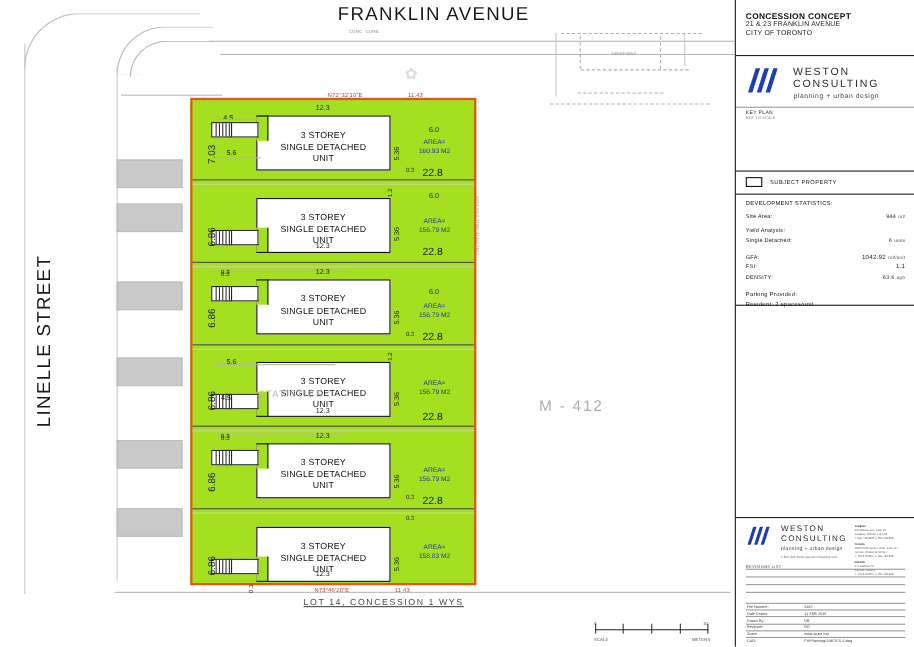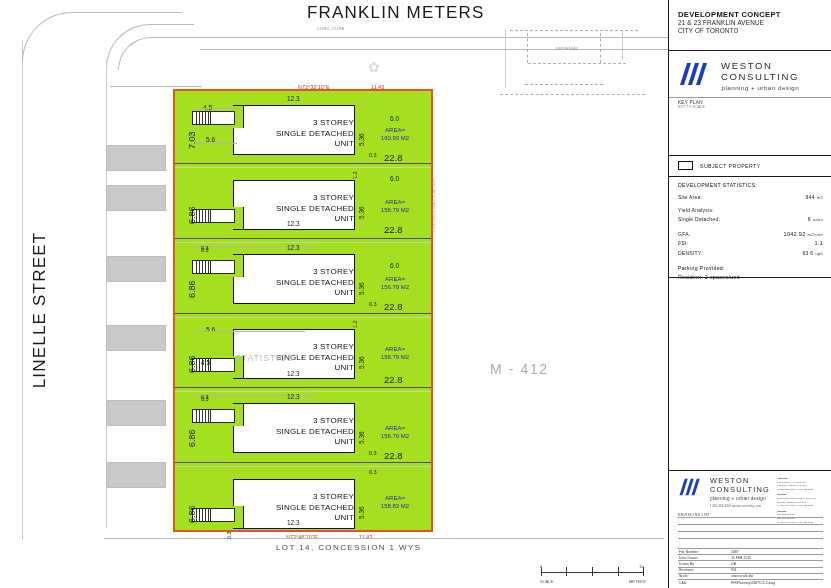--- a/index.html
+++ b/index.html
@@ -89,21 +89,21 @@
 
   
   .house {
     position: absolute;
     background: #ffffff;
     border: 1.6px solid #111111;
   }
   .house .label {
     position: absolute;
     left: 0; right: 0;
-    text-align: right;
+    text-align: center;
     font-size: 8px;
     line-height: 10.5px;
     color: #111;
     letter-spacing: .2px;
     font-family: "Liberation Sans", sans-serif;
   }
   
   .notch {
     position: absolute;
     background: #a5e020;
@@ -259,21 +259,21 @@
   .dwg-lbl { font-size: 3.4px; color: #444; letter-spacing: .2px; }
   .dwg-num { font-size: 21px; color: #222; letter-spacing: .5px; font-family: "Liberation Sans", sans-serif; }
 </style>
 </head>
 <body>
 
 <div id="page">
 
   <div id="drawing">
 
-    <div class="street-title" id="franklin-title">FRANKLIN METERS</div>
+    <div class="street-title" id="franklin-title">FRANKLIN AVENUE</div>
     <div class="street-title" id="linelle-title">LINELLE STREET</div>
 
     <div class="road-line" style="left:190px; top:37px; width:478px;"></div>
     <div class="road-line" style="left:200px; top:49px; width:468px;"></div>
     <div class="road-line" style="left:110px; top:86px; width:92px;"></div>
 
     <div class="curb-curve" style="left:118px; top:37px; width:76px; height:33px;"></div>
     <div class="curb-curve" style="left:106px; top:24px; width:88px; height:44px;"></div>
 
     <div class="road-vline" style="left:106px; top:60px; height:468px;"></div>
@@ -303,21 +303,21 @@
       <span>N72°32'10"E</span>
       <span style="display:inline-block;width:38px;"></span>
       <span>11.43</span>
     </div>
     <div class="bearing" style="left:286px; top:534px;">
       <span>N73°46'20"E</span>
       <span style="display:inline-block;width:38px;"></span>
       <span>11.43</span>
     </div>
     <div class="road-line" style="left:104px; top:538px; width:560px;"></div>
-    <div class="lotnote" style="left:276px; top:543px;">LOT 14, CONCESSION 1 WYS</div>
+    <div class="lotnote" style="left:276px; top:543px;text-decoration:underline;">LOT 14, CONCESSION 1 WYS</div>
 
     <div class="plannote" style="left:490px; top:361px;">M - 412</div>
     <div class="micro" style="left:432px; top:232px; transform:rotate(-90deg); transform-origin:left top; font-size:3.6px;">CONCRETE WALL 2.0m HIGH</div>
 
     <div class="tree" style="left:408px; top:449px;">✾</div>
     <div class="tree" style="left:416px; top:463px;">✾</div>
     <div class="tree" style="left:406px; top:478px;">✾</div>
     <div class="tree" style="left:416px; top:493px;">✾</div>
     <div class="tree" style="left:406px; top:508px;">✾</div>
     <div class="tree" style="left:414px; top:520px;">✾</div>
@@ -522,21 +522,21 @@
       <div class="lbl" style="left:-1px; top:13px;">SCALE</div>
       <div class="lbl" style="left:88px; top:13px;">METERS</div>
     </div>
 
   </div>
 
   <div id="rightcol">
 
     <div class="rb" style="top:10px;">
       <div class="rb-inner">
-        <div class="proj-title">DEVELOPMENT CONCEPT</div>
+        <div class="proj-title">CONCESSION CONCEPT</div>
         <div class="proj-sub">21 &amp; 23 FRANKLIN AVENUE</div>
         <div class="proj-sub">CITY OF TORONTO</div>
       </div>
     </div>
 
     <div class="rb hr" style="top:50px;"></div>
 
     <div class="rb" style="top:60px;">
       <div class="rb-inner logo-wrap">
         <span class="logo-mark">

